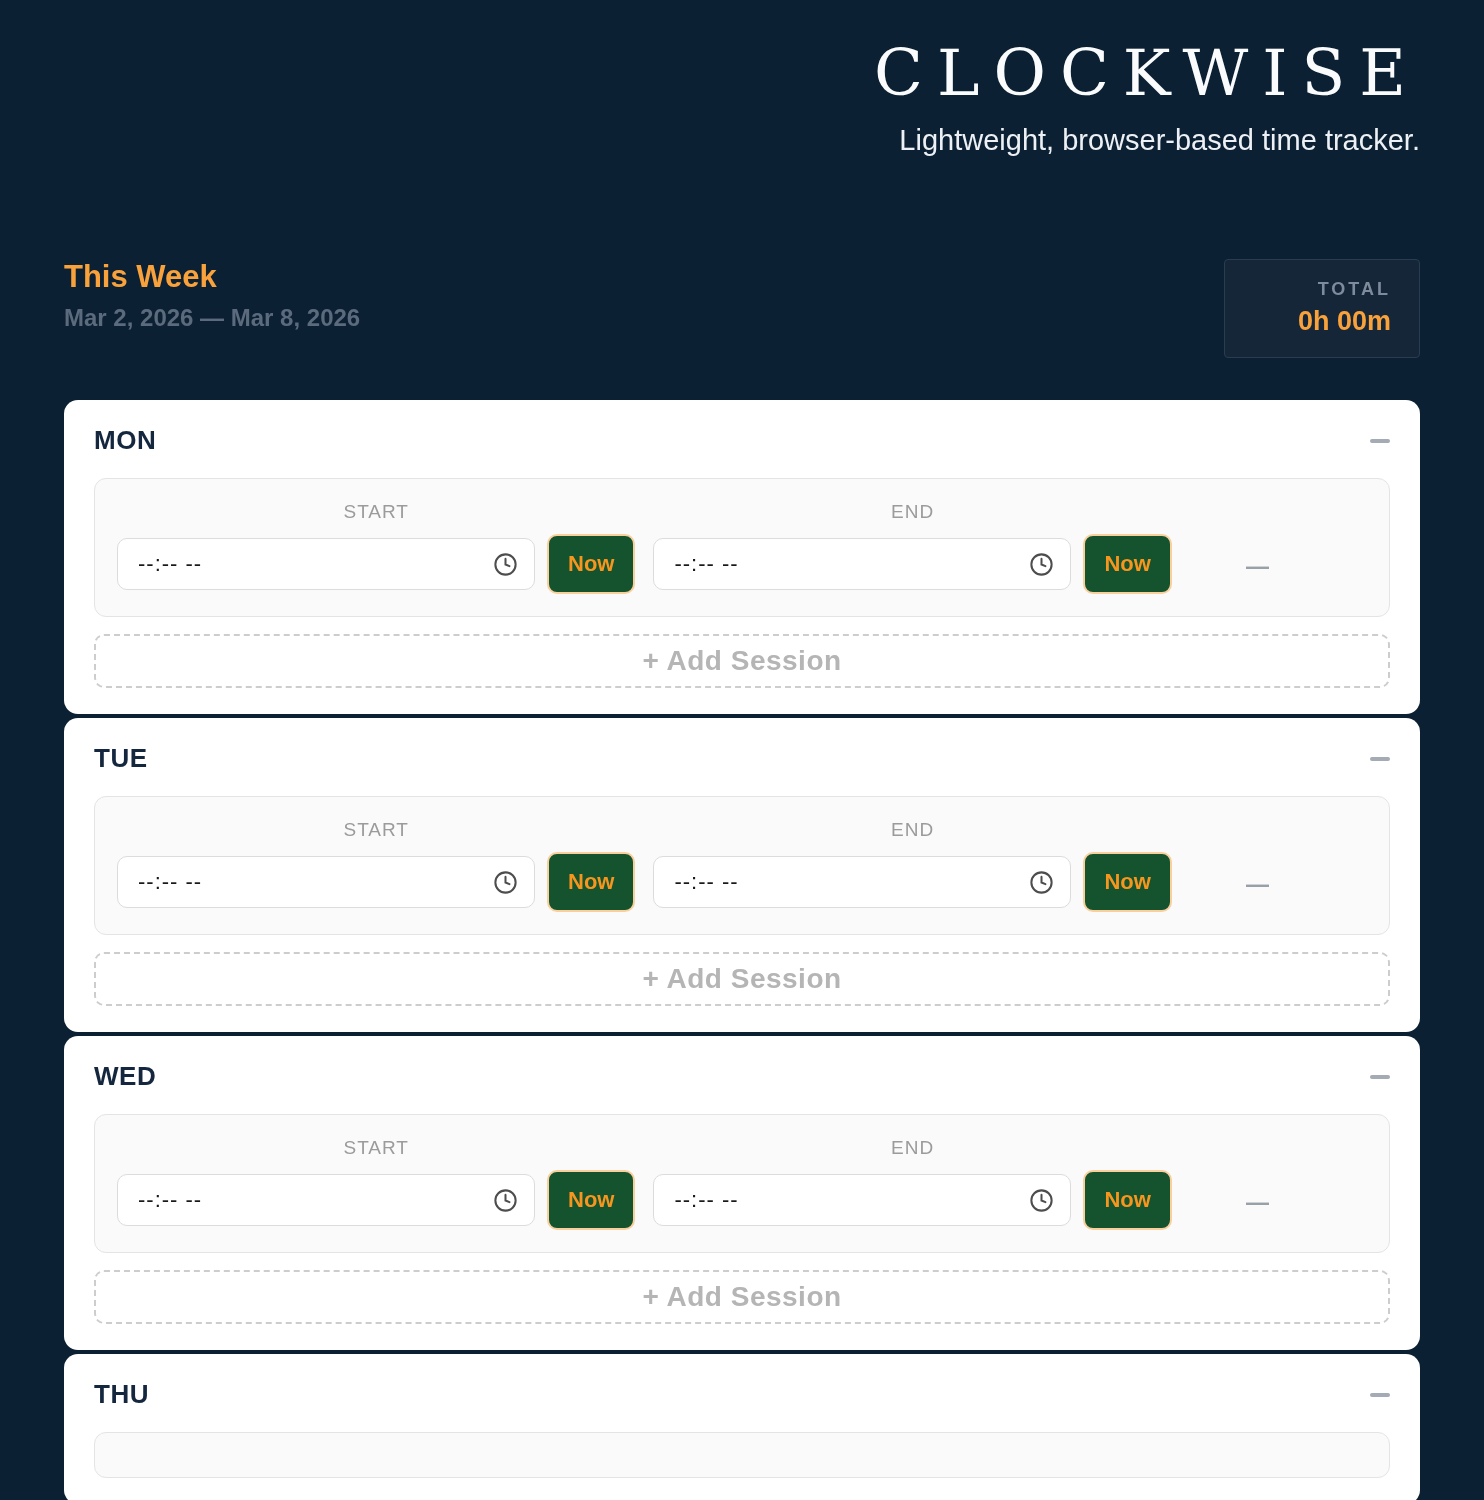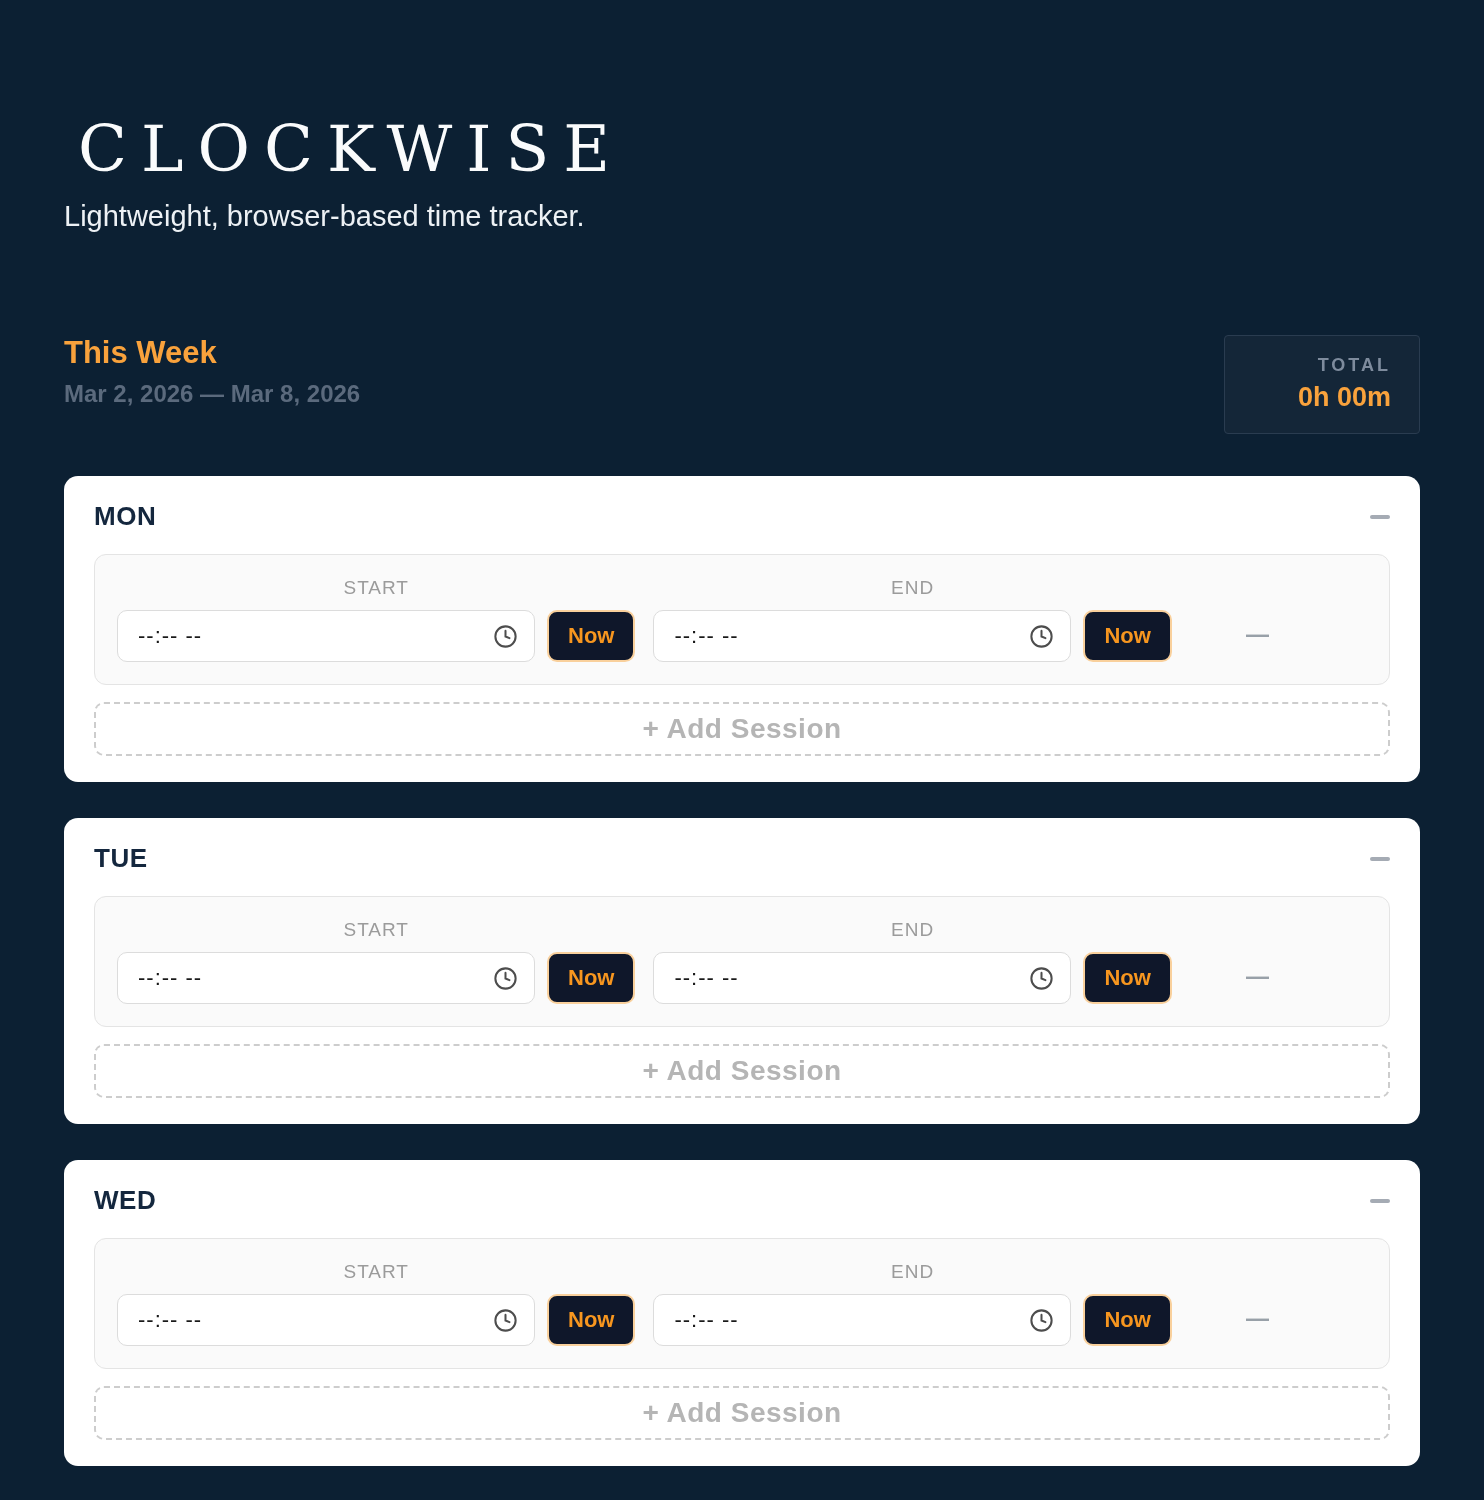--- a/index.html
+++ b/index.html
@@ -5,21 +5,21 @@
   * { margin: 0; padding: 0; box-sizing: border-box; }
   html, body {
     width: 1484px; height: 1500px;
     overflow: hidden;
     background: #0c2033;
     font-family: "Liberation Sans", sans-serif;
   }
   .container { width: 1484px; padding: 0 64px; }
 
   
-  .app-header { text-align: left; padding-top: 112px; }
+  .app-header { text-align: right; padding-top: 36px; }
   .app-title {
     font-family: "DejaVu Serif", serif;
     font-size: 64px; font-weight: 500;
     letter-spacing: 14px; text-indent: 14px;
     color: #fafbfc;
   }
   .app-subtitle {
     margin-top: 14px;
     font-size: 29px; color: #edf1f5; font-weight: 400;
   }
@@ -41,21 +41,21 @@
   }
   .total-label { font-size: 18px; font-weight: 600; letter-spacing: 3px; color: #7e8b9d; }
   .total-value { margin-top: 6px; font-size: 27px; font-weight: 700; color: #f9a23c; }
 
   
   .days { margin-top: 42px; }
   .day-card {
     background: #ffffff;
     border-radius: 14px;
     padding: 25px 30px 26px 30px;
-    margin-bottom: 36px;
+    margin-bottom: 4px;
   }
   .card-header { display: flex; justify-content: space-between; align-items: center; }
   .day-label { font-size: 26px; font-weight: 800; color: #14273e; letter-spacing: 0.5px; }
   .collapse-btn {
     background: none; border: none; cursor: pointer;
     width: 30px; height: 22px;
     display: flex; align-items: center; justify-content: flex-end;
   }
   .collapse-bar { display: block; width: 20px; height: 4px; background: #a5abb4; border-radius: 2px; }
 
@@ -77,22 +77,22 @@
     background: #ffffff;
     border: 1px solid #dcdcdc;
     border-radius: 10px;
     display: flex; align-items: center; justify-content: space-between;
     padding: 0 15px 0 20px;
     font-size: 22px; font-weight: 500; color: #191919; letter-spacing: 1px;
     cursor: text;
   }
   .clock-icon { width: 27px; height: 27px; stroke: #4d4d4d; fill: none; stroke-width: 1.8; stroke-linecap: round; }
   .now-btn {
-    height: 52px; padding: 0 19px;
-    background: #0f172a;
+    height: 60px; padding: 0 19px;
+    background: #14532d;
     border: 2px solid #f9d09c;
     border-radius: 10px;
     color: #f7961f; font-size: 22px; font-weight: 700;
     font-family: "Liberation Sans", sans-serif;
     cursor: pointer;
   }
   .session-duration {
     margin-left: 74px;
     align-self: flex-end; margin-bottom: 14px;
     font-size: 23px; font-weight: 600; color: #98a0a8;

